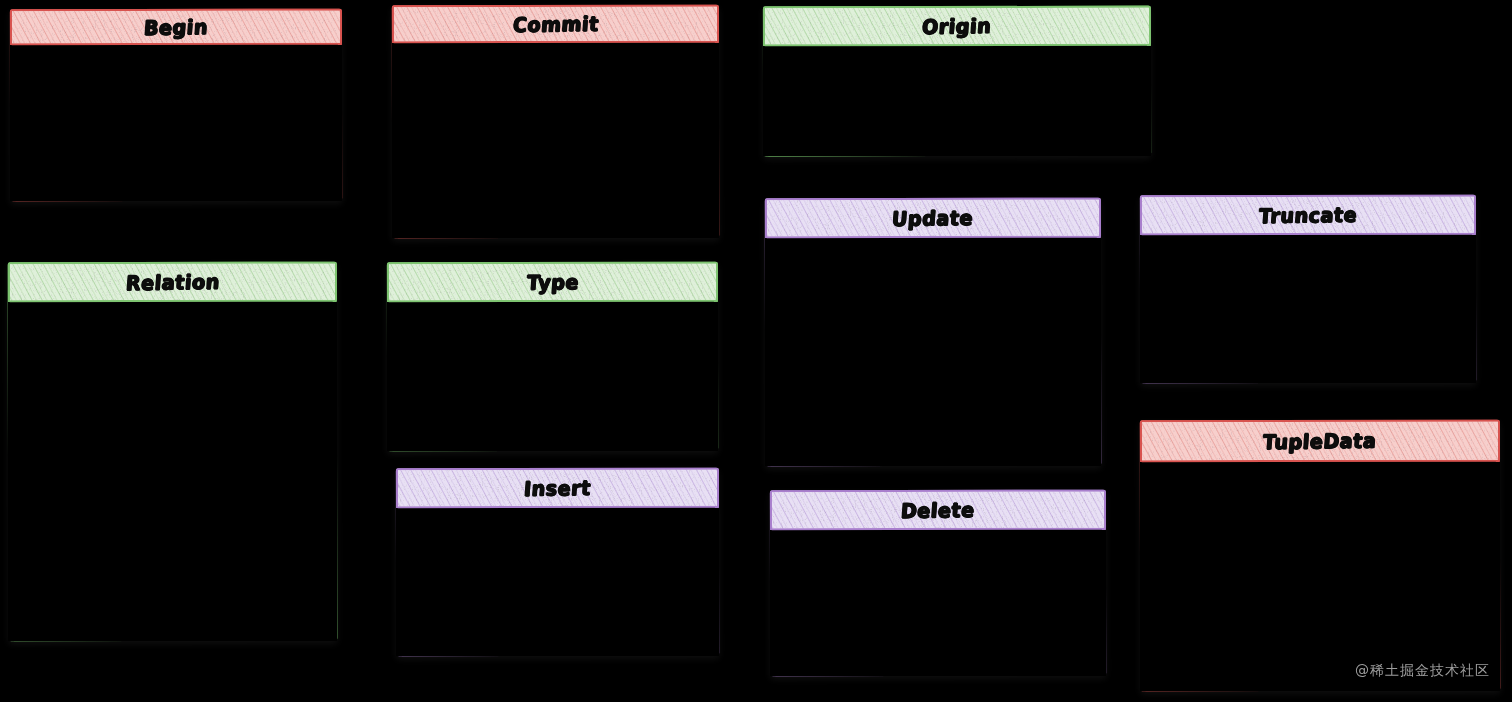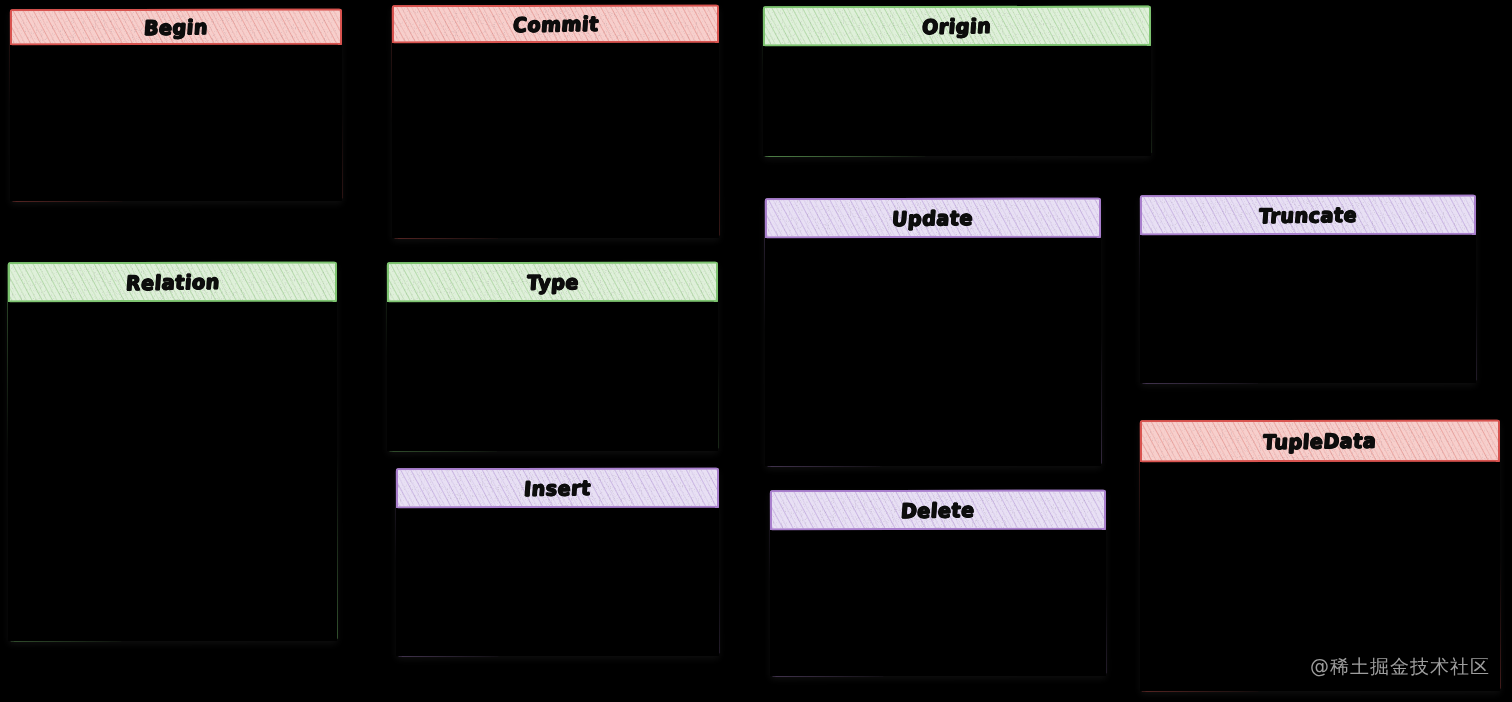--- a/index.html
+++ b/index.html
@@ -124,21 +124,21 @@
   .box-frame { box-shadow: 0 3px 7px rgba(255,255,255,0.06); }
 
   
   #watermark {
     position: absolute;
     right: 22px;
     bottom: 22px;
     z-index: 40;
     color: #b9b9b9;
     font-family: "DejaVu Sans", sans-serif;
-    font-size: 19px;
+    font-size: 14px;
     letter-spacing: 1px;
     opacity: .85;
     white-space: nowrap;
     pointer-events: none;
   }
 </style>
 </head>
 <body>
 
 <div id="canvas">

